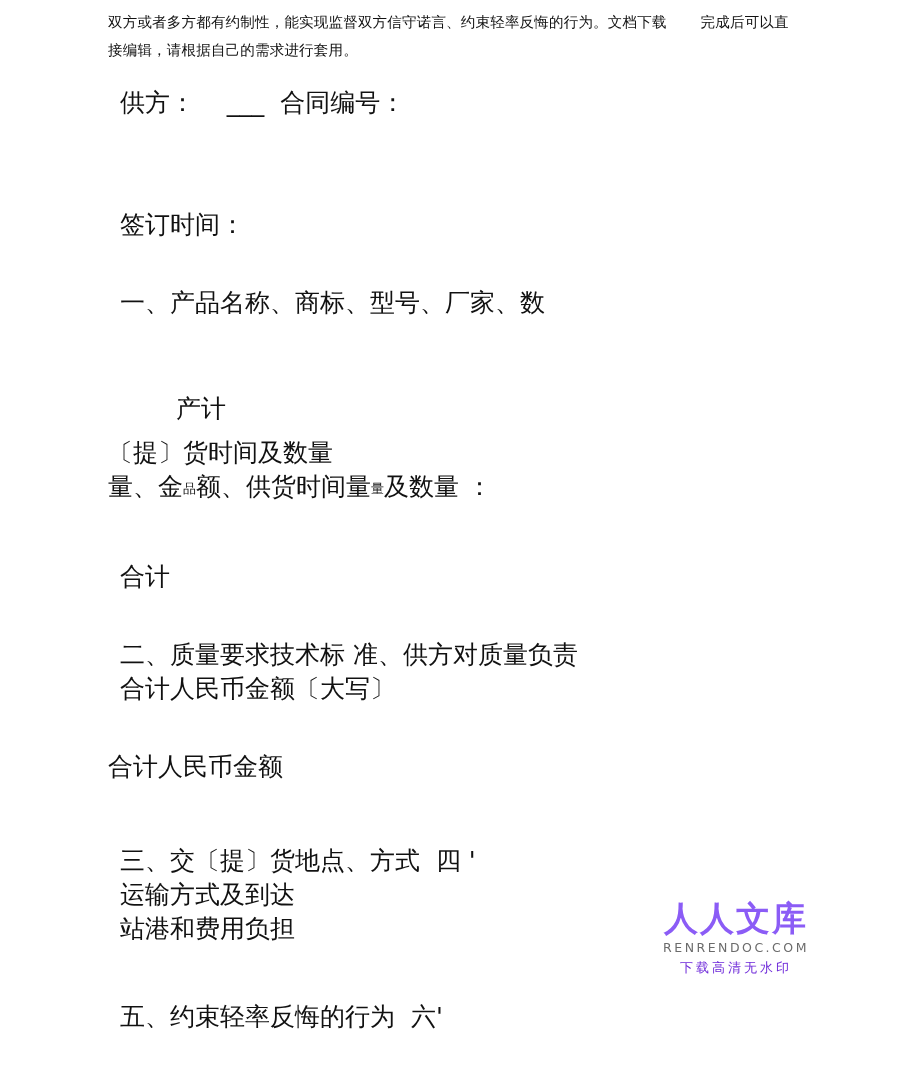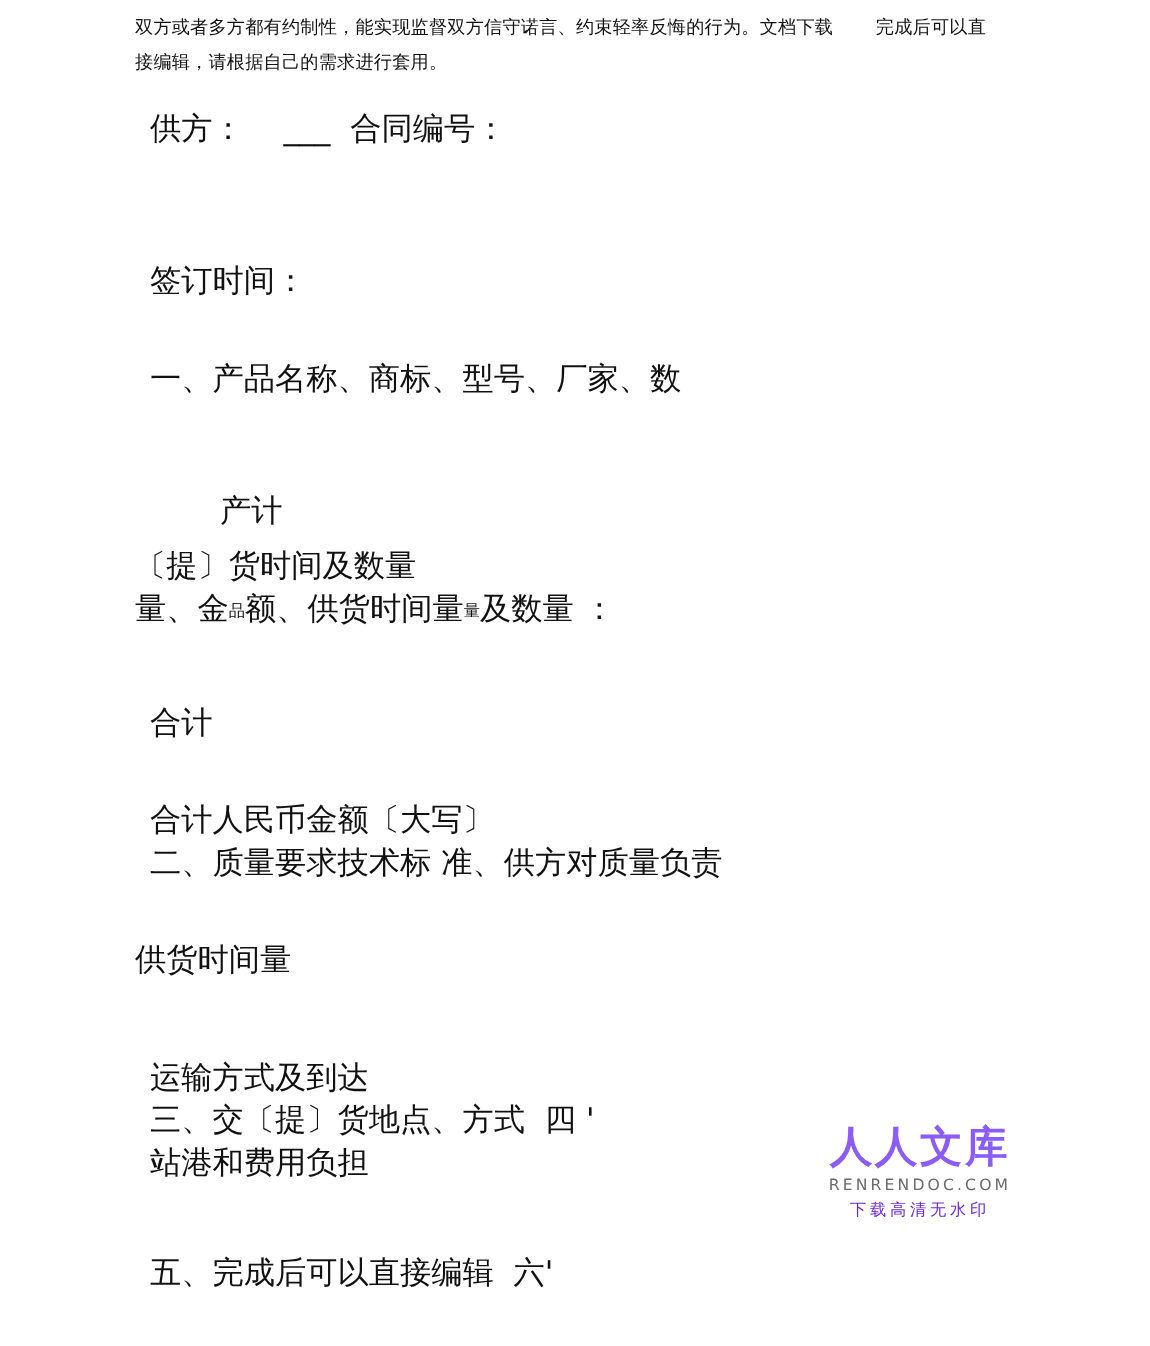--- a/index.html
+++ b/index.html
@@ -131,33 +131,33 @@
     <div class="sp-10"></div>
 
     <div class="line flush">〔提〕货时间及数量</div>
 
     <div class="line flush"><span>量、金</span><span class="sup">品</span><span>额、供货时间量</span><span class="sup">量</span><span>及数量 ：</span></div>
     <div class="sp-54"></div>
 
     <div class="line indent">合计</div>
     <div class="sp-44"></div>
 
+    <div class="line indent">二、质量要求技术标 准、供方对质量负责</div>
     <div class="line indent">合计人民币金额〔大写〕</div>
-    <div class="line indent">二、质量要求技术标 准、供方对质量负责</div>
     <div class="sp-44"></div>
 
-    <div class="line flush">供货时间量</div>
+    <div class="line flush">合计人民币金额</div>
     <div class="sp-60"></div>
 
+    <div class="line indent">三、交〔提〕货地点、方式  四 '</div>
     <div class="line indent">运输方式及到达</div>
-    <div class="line indent">三、交〔提〕货地点、方式  四 '</div>
     <div class="line indent">站港和费用负担</div>
     <div class="sp-54"></div>
 
-    <div class="line indent">五、完成后可以直接编辑  六'</div>
+    <div class="line indent">五、约束轻率反悔的行为  六'</div>
 
   </div>
 
   <div class="watermark">
     <div class="wm-main">人人文库</div>
     <div class="wm-sub">RENRENDOC.COM</div>
     <div class="wm-foot">下载高清无水印</div>
   </div>
 
 </div>

